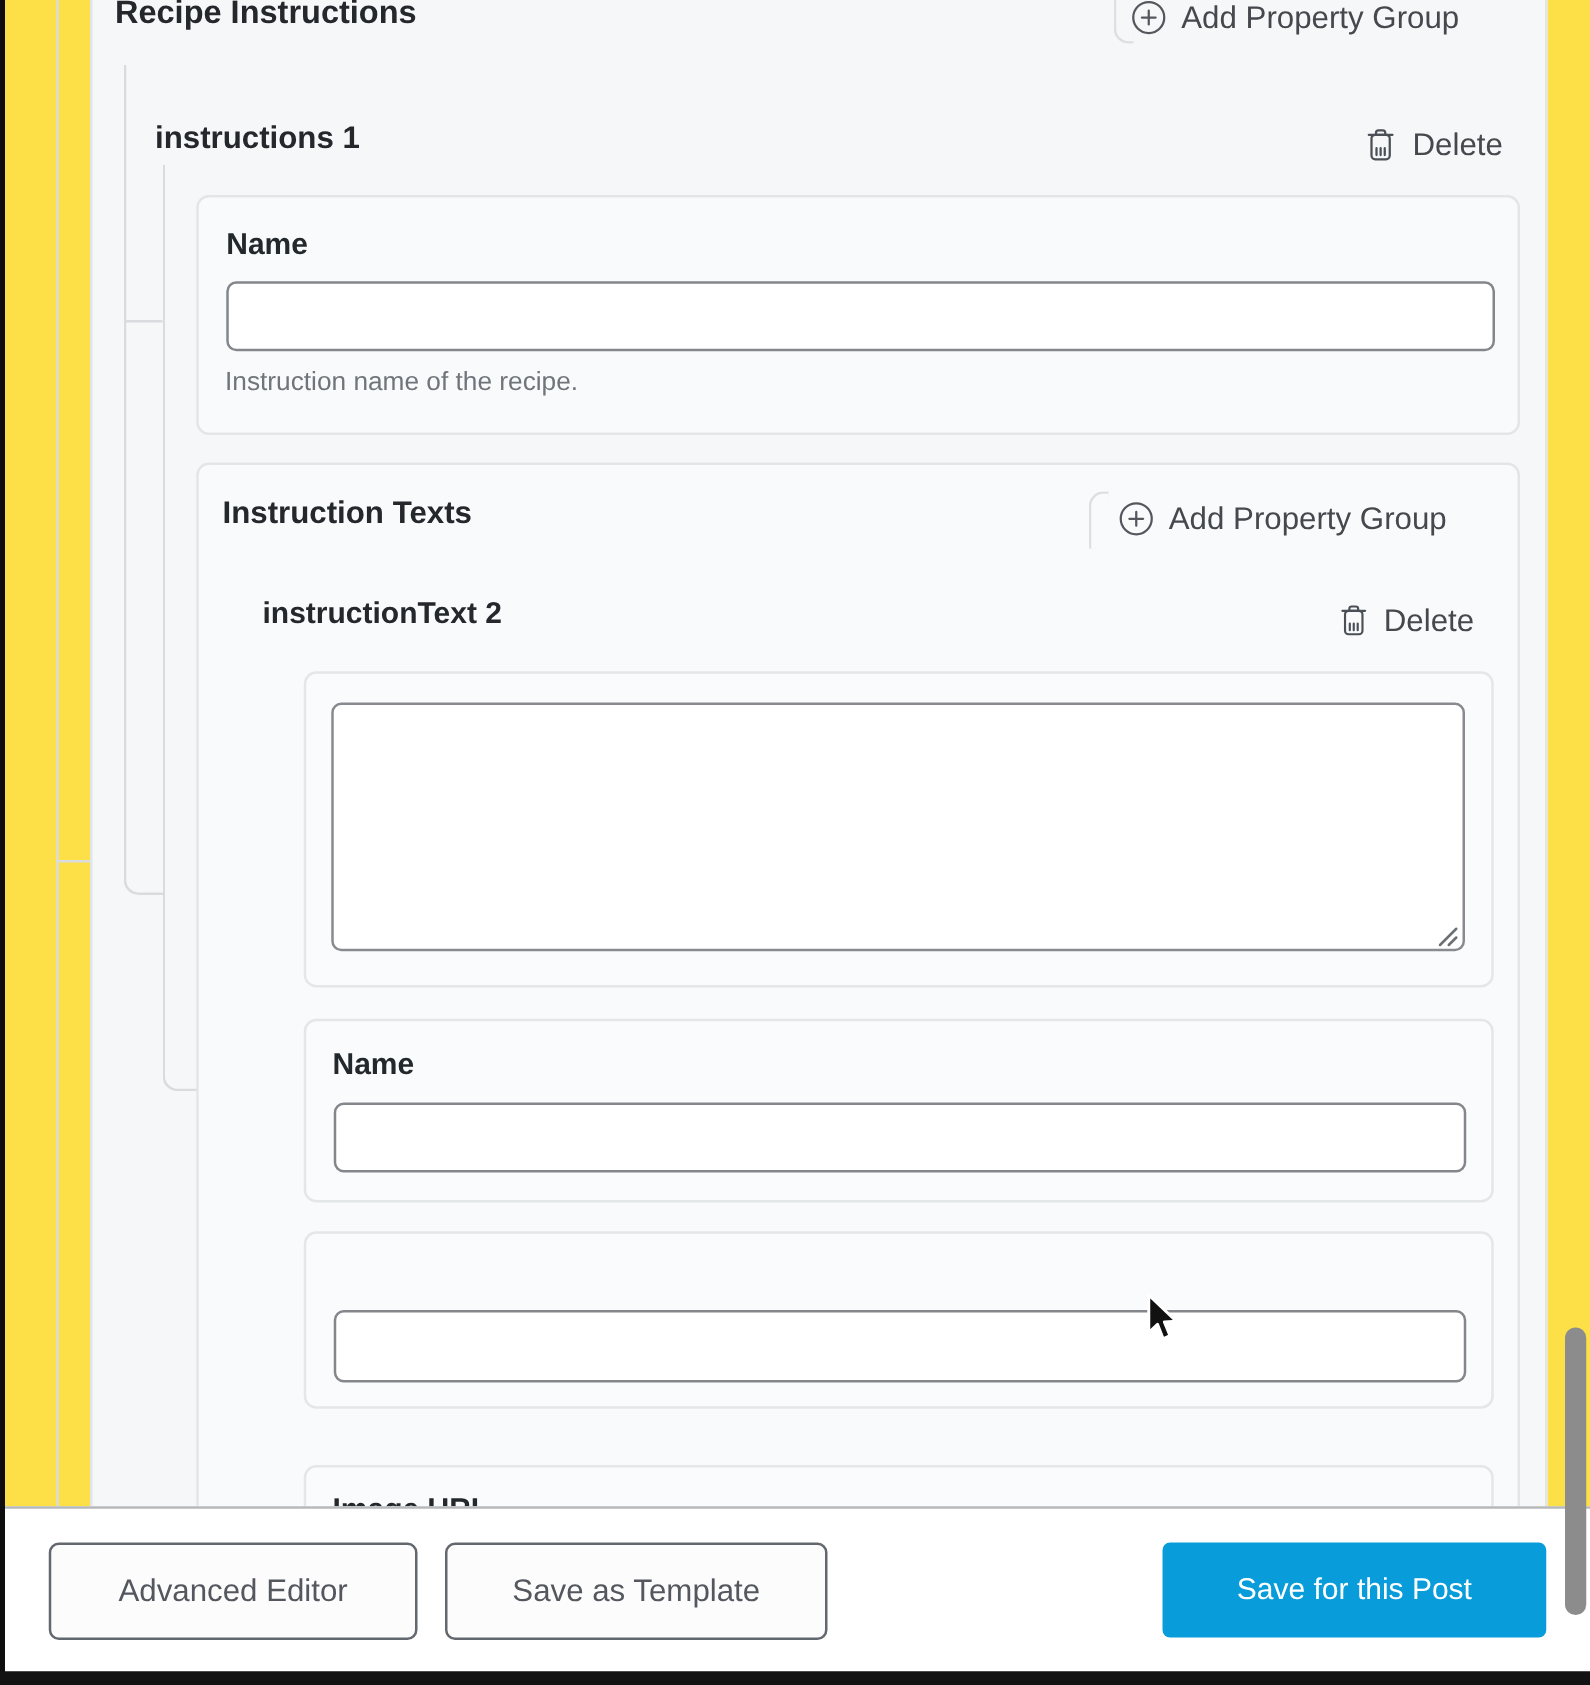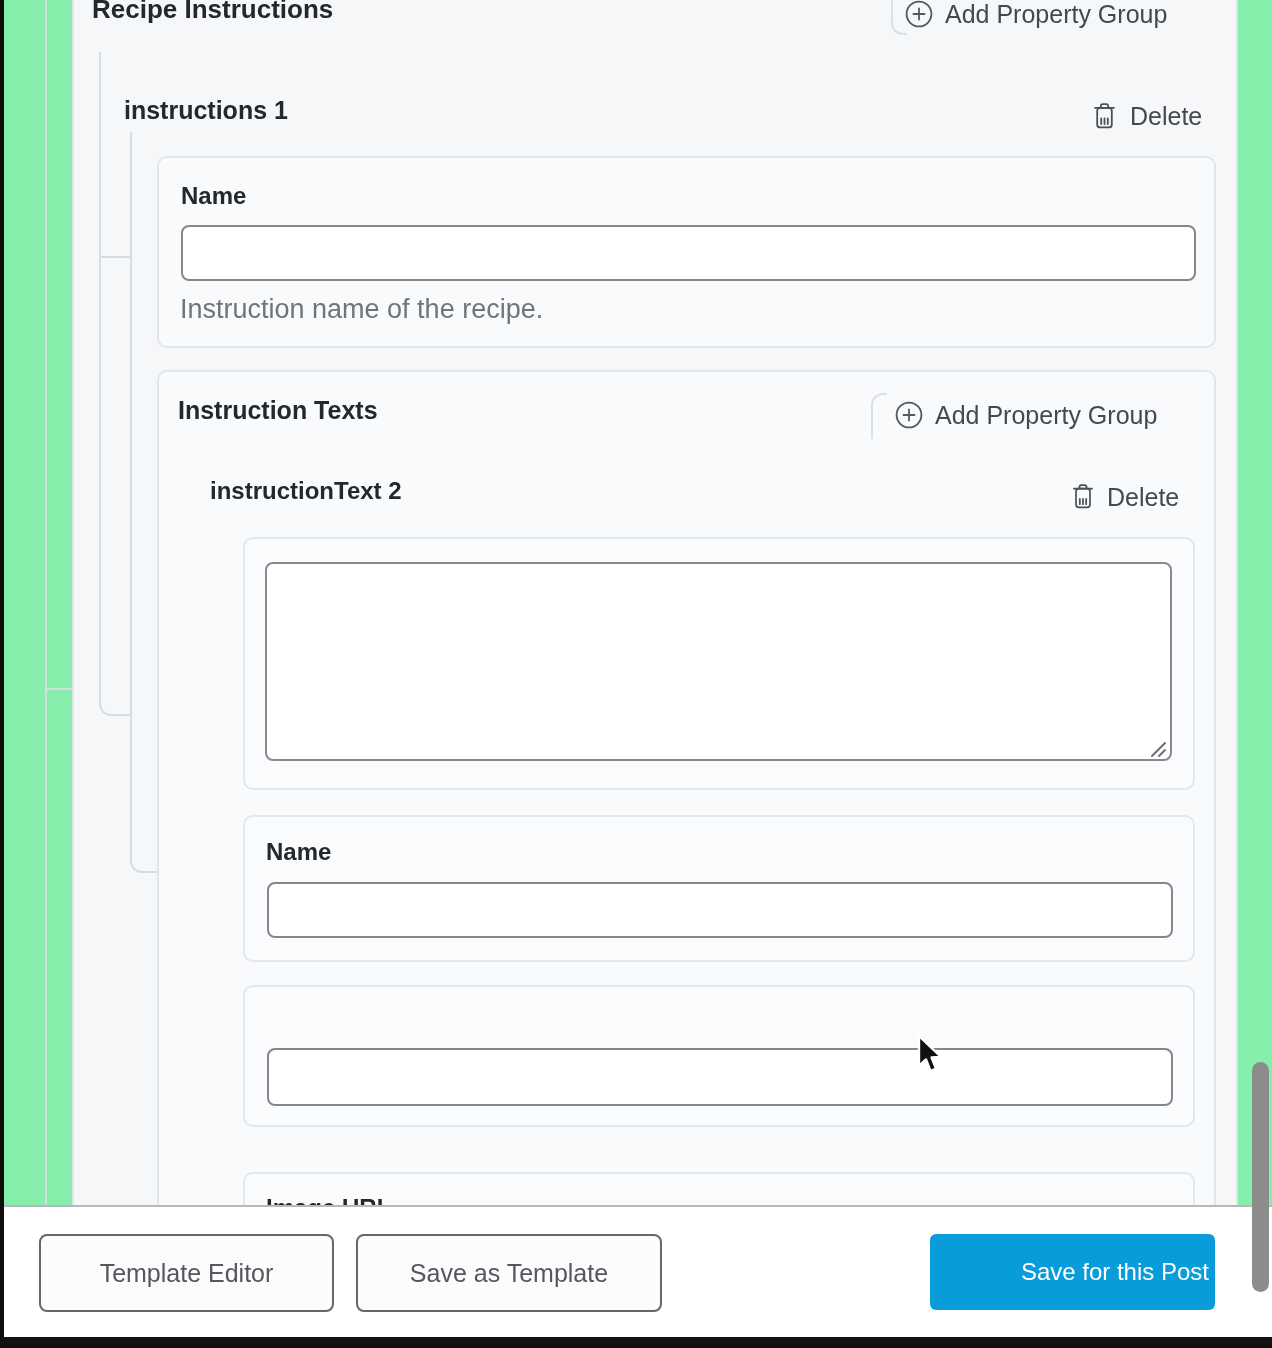--- a/index.html
+++ b/index.html
@@ -1,18 +1,18 @@
 <!DOCTYPE html>
 <html><head>
 <meta charset="utf-8">
 <style>
   html,body{margin:0;padding:0;}
   .stage{
     position:relative;width:1272px;height:1348px;overflow:hidden;
-    background:#86efac;
+    background:#fde047;
     font-family:"Liberation Sans","DejaVu Sans",sans-serif;
     color:#26292d;
     text-decoration:underline;
   }
   .abs{position:absolute;}
 
   
   .gline{position:absolute;background:#d9dcdf;z-index:3;}
   .gelbow{
     position:absolute;z-index:3;
@@ -38,21 +38,21 @@
     border:2px solid #e3e6e9;border-radius:10px;
     box-sizing:border-box;z-index:4;
   }
   .card-inner{background:#fafbfc;border-color:#e4e7ea;}
 
   .field-label{position:absolute;font-size:24px;font-weight:bold;color:#23282d;z-index:5;}
   .text-input{
     position:absolute;background:#ffffff;border:2px solid #83878c;border-radius:8px;
     box-sizing:border-box;font-size:24px;color:#2c3338;padding:0 14px;z-index:5;outline:none;
   }
-  .help-text{position:absolute;font-size:27px;color:#70757b;z-index:5;}
+  .help-text{position:absolute;font-size:21px;color:#70757b;z-index:5;}
 
   .big-textarea{
     position:absolute;background:#ffffff;border:2px solid #878b90;border-radius:8px;
     box-sizing:border-box;resize:none;z-index:5;outline:none;
     font-size:24px;color:#2c3338;padding:10px 14px;
     font-family:"Liberation Sans","DejaVu Sans",sans-serif;
   }
   .grip{position:absolute;z-index:6;pointer-events:none;}
 
   
@@ -185,23 +185,23 @@
   <input class="text-input" style="left: 267px; top: 882px; width: 906px; height: 56px;" value="">
 
   <div class="card card-inner" style="left:243px;top:985px;width:952px;height:142px;"></div>
   <div class="field-label" style="left:266px;top:1064px;">URL</div>
   <input class="text-input" style="left: 267px; top: 1048px; width: 906px; height: 58px;" value="">
 
   <div class="card card-inner" style="left:243px;top:1172px;width:952px;height:76px;"></div>
   <div class="field-label" style="left:266px;top:1194px;">Image URL</div>
 
   <div class="footer">
-    <button class="btn-secondary" style="left:39px;top:27px;width:295px;height:78px;">Template Editor</button>
+    <button class="btn-secondary" style="left:39px;top:27px;width:295px;height:78px;">Advanced Editor</button>
     <button class="btn-secondary" style="left:356px;top:27px;width:306px;height:78px;">Save as Template</button>
-    <button class="btn-primary" style="left:930px;top:27px;width:285px;height:76px;text-align:right;">Save for this Post</button>
+    <button class="btn-primary" style="left:930px;top:27px;width:307px;height:76px;">Save for this Post</button>
   </div>
 
   <div class="scroll-thumb"></div>
 
   <div class="screen-edge-left"></div>
   <div class="screen-edge-bottom"></div>
 
   <div class="cursor">
     <svg width="30" height="42" viewBox="0 0 30 42">
       <path d="M4 2 L4 32 L11 25.5 L15.5 37 L21 34.5 L16.5 23.5 L26 23 Z" fill="#111111" stroke="#ffffff" stroke-width="2.4" stroke-linejoin="round"></path>

